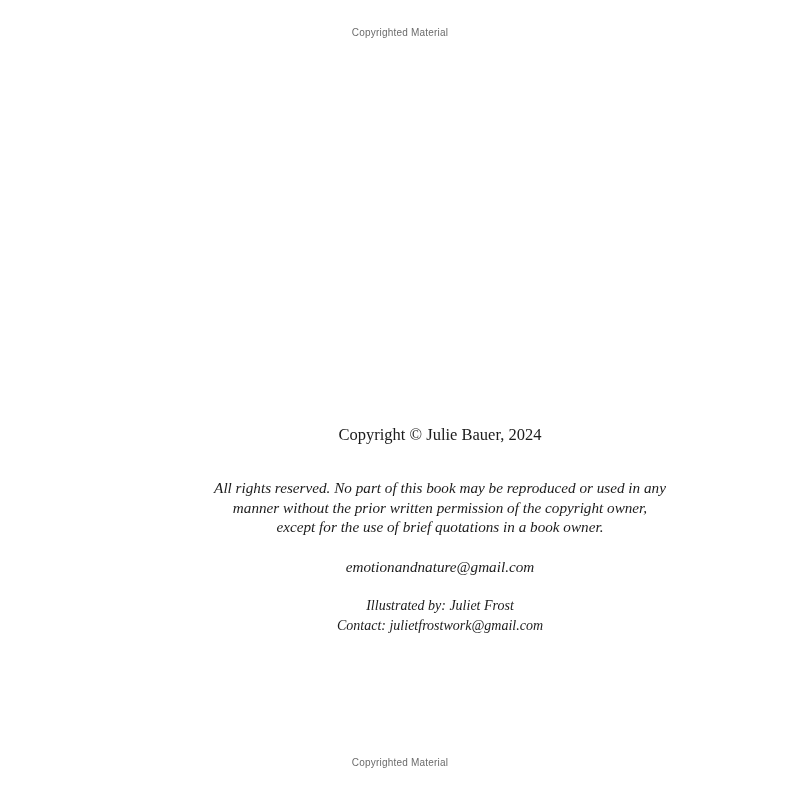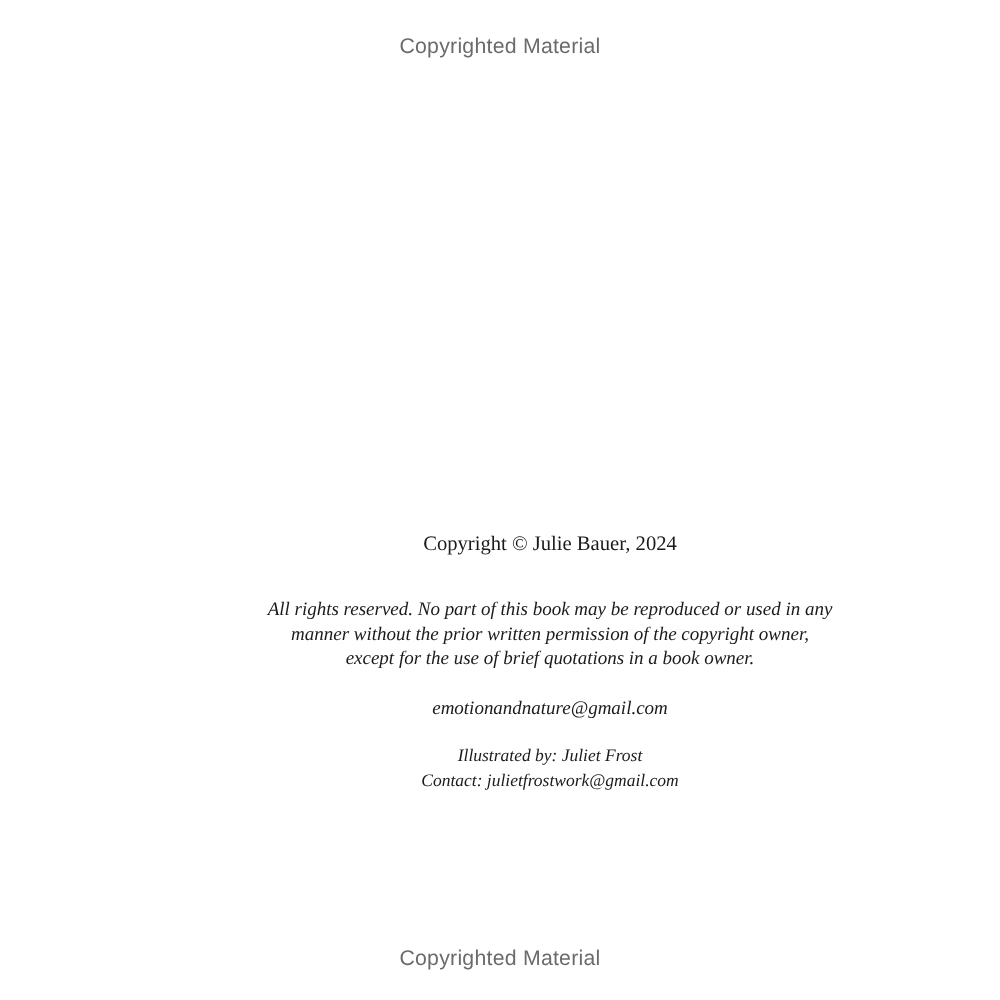--- a/index.html
+++ b/index.html
@@ -21,21 +21,21 @@
     height: 800px;
     box-sizing: border-box;
   }
 
   .watermark {
     position: absolute;
     left: 0;
     width: 100%;
     text-align: center;
     font-family: "Liberation Sans", sans-serif;
-    font-size: 17px;
+    font-size: 10px;
     letter-spacing: 0.2px;
     color: #6b6b6b;
   }
   .watermark-top {
     top: 27px;
   }
   .watermark-bottom {
     top: 757px;
   }
 

